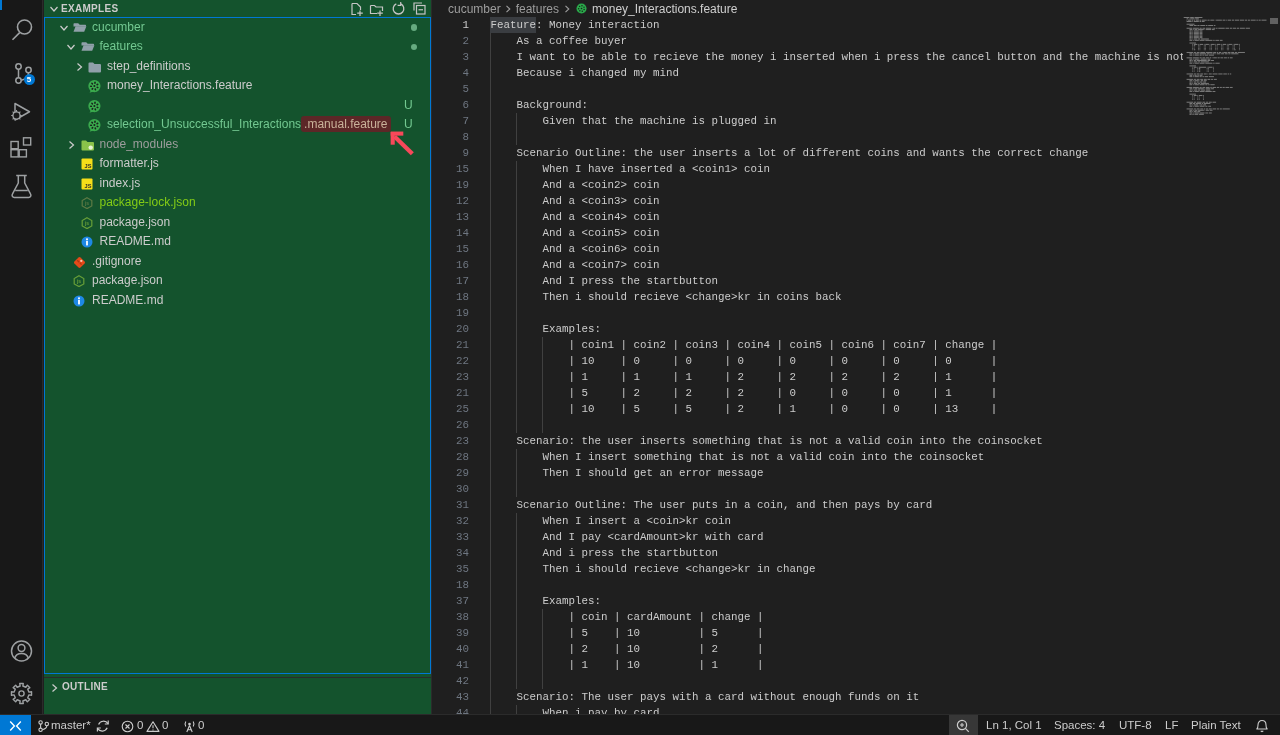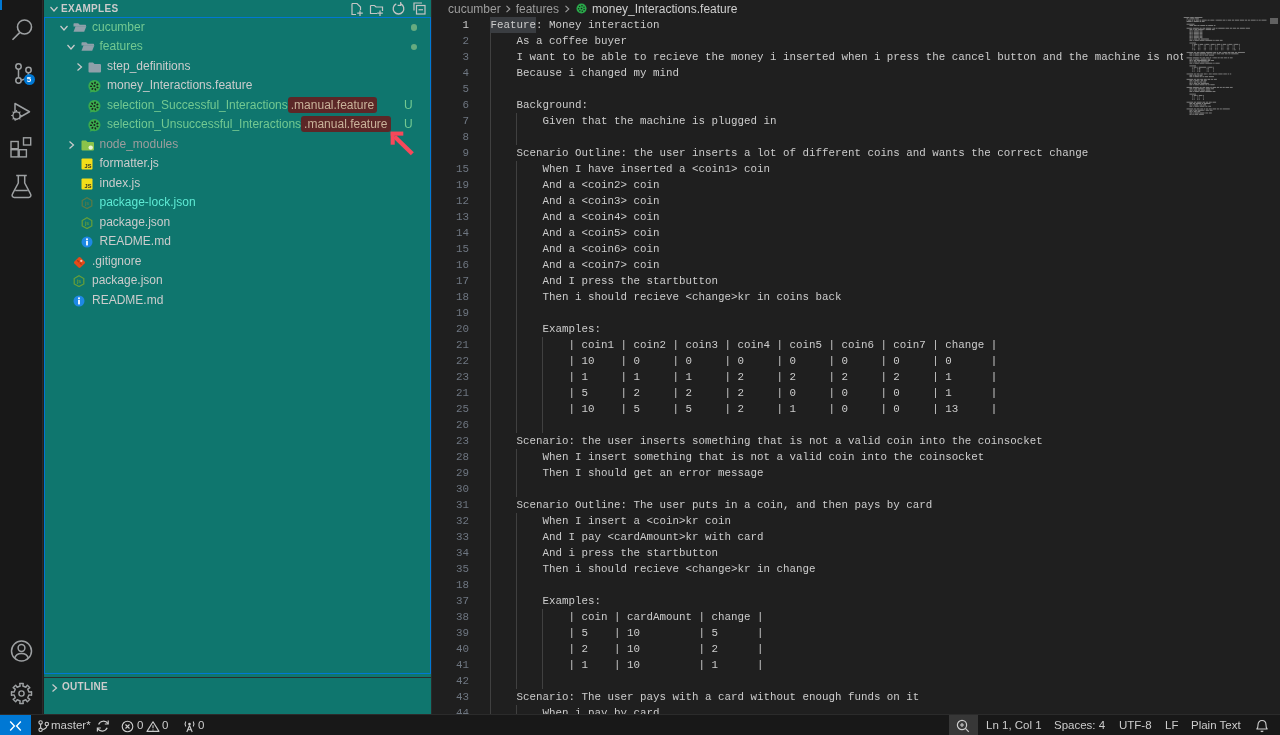--- a/index.html
+++ b/index.html
@@ -1,21 +1,21 @@
 <!DOCTYPE html>
 <html><head><meta charset="utf-8">
 <style>
 * { margin:0; padding:0; box-sizing:border-box; }
 html,body { width:1280px; height:735px; overflow:hidden; background:#1f1f1f;
   font-family:"Liberation Sans",sans-serif; }
 #page { position:relative; width:1280px; height:735px; overflow:hidden; }
 #activitybar { position:absolute; left:0; top:0; width:42.5px; height:714px;
   background:#181818; border-right:1px solid #2b2b2b; }
 #sidebar { position:absolute; left:43.5px; top:0; width:388px; height:714px;
-  background:#0f766e; border-right:1px solid #2b2b2b; }
+  background:#14532d; border-right:1px solid #2b2b2b; }
 #sbheader { position:absolute; left:0; top:0; width:100%; height:17px; }
 #sbheader .title { position:absolute; left:17.5px; top:1.5px; font-size:10px; font-weight:700;
   color:#cccccc; letter-spacing:0.3px; line-height:14px; }
 #outline { position:absolute; left:0; top:677px; width:387.5px; height:17px;
   border-top:1px solid #2b2b2b; }
 #timeline { position:absolute; left:0; top:696.5px; width:387.5px; height:17.5px;
   border-top:1px solid #2b2b2b; }
 .sechead { font-size:10px; font-weight:700; color:#cccccc; letter-spacing:0.3px;
   position:absolute; left:18.5px; top:50%; transform:translateY(-50%); }
 #editor { position:absolute; left:432.5px; top:0; width:847.5px; height:714px;
@@ -770,21 +770,20 @@
         <circle cx="6.4" cy="6.1" r="6.1" fill="#3aaa4d"></circle>
         <ellipse cx="9.38" cy="4.47" rx="0.85" ry="1.15" fill="#17231b" transform="rotate(61 9.38 4.47)"></ellipse>
         <ellipse cx="9.53" cy="7.42" rx="0.85" ry="1.15" fill="#17231b" transform="rotate(113 9.53 7.42)"></ellipse>
         <ellipse cx="7.33" cy="9.37" rx="0.85" ry="1.15" fill="#17231b" transform="rotate(164 7.33 9.37)"></ellipse>
         <ellipse cx="4.42" cy="8.86" rx="0.85" ry="1.15" fill="#17231b" transform="rotate(216 4.42 8.86)"></ellipse>
         <ellipse cx="3.00" cy="6.27" rx="0.85" ry="1.15" fill="#17231b" transform="rotate(267 3.00 6.27)"></ellipse>
         <ellipse cx="4.15" cy="3.55" rx="0.85" ry="1.15" fill="#17231b" transform="rotate(319 4.15 3.55)"></ellipse>
         <ellipse cx="6.99" cy="2.75" rx="0.85" ry="1.15" fill="#17231b" transform="rotate(370 6.99 2.75)"></ellipse>
         <circle cx="6.4" cy="6.1" r="1.0" fill="#17231b"></circle>
       </svg>
-      <div style="position:absolute;left:107px;top:95.75px;height:19.5px;line-height:19.5px;font-size:12px;color:#73c991;white-space:nowrap">selection_Successful_Interactions<span style="background:#5c2727;border-radius:3px;padding:1px 3px;color:#c9b29a">.manual.feature</span></div>
       <div style="position:absolute;left:404px;top:95.75px;height:19.5px;line-height:19.5px;font-size:12px;color:#73c991">U</div>
       <svg style="position:absolute;left:88.4px;top:119.0px" width="13" height="13" viewBox="0 0 13 13" fill="none">
         <path d="M3.2 9.8 L1.6 12.8 L5.4 11.6 Z" fill="#3aaa4d"></path>
         <circle cx="6.4" cy="6.1" r="6.1" fill="#3aaa4d"></circle>
         <ellipse cx="9.38" cy="4.47" rx="0.85" ry="1.15" fill="#17231b" transform="rotate(61 9.38 4.47)"></ellipse>
         <ellipse cx="9.53" cy="7.42" rx="0.85" ry="1.15" fill="#17231b" transform="rotate(113 9.53 7.42)"></ellipse>
         <ellipse cx="7.33" cy="9.37" rx="0.85" ry="1.15" fill="#17231b" transform="rotate(164 7.33 9.37)"></ellipse>
         <ellipse cx="4.42" cy="8.86" rx="0.85" ry="1.15" fill="#17231b" transform="rotate(216 4.42 8.86)"></ellipse>
         <ellipse cx="3.00" cy="6.27" rx="0.85" ry="1.15" fill="#17231b" transform="rotate(267 3.00 6.27)"></ellipse>
         <ellipse cx="4.15" cy="3.55" rx="0.85" ry="1.15" fill="#17231b" transform="rotate(319 4.15 3.55)"></ellipse>
@@ -808,21 +807,21 @@
       <div style="position:absolute;left:99.5px;top:154.25px;height:19.5px;line-height:19.5px;font-size:12px;color:#cccccc;white-space:nowrap">formatter.js</div>
       <svg style="position:absolute;left:80.9px;top:177.5px" width="12" height="12" viewBox="0 0 12 12" fill="none">
         <rect x="0.5" y="0.5" width="11" height="11" rx="1" fill="#f5de19"></rect>
         <text x="7" y="10" font-family="Liberation Sans" font-size="5.6" font-weight="700" fill="#2e2e2c" text-anchor="middle">JS</text>
       </svg>
       <div style="position:absolute;left:99.5px;top:173.75px;height:19.5px;line-height:19.5px;font-size:12px;color:#cccccc;white-space:nowrap">index.js</div>
       <svg style="position:absolute;left:80.9px;top:197.0px" width="12" height="12" viewBox="0 0 12 12" fill="none">
         <path d="M6 0.8 L10.8 3.5 V8.9 L6 11.6 L1.2 8.9 V3.5 Z" stroke="#5d7a44" stroke-width="1.2"></path>
         <text x="6" y="8.3" font-family="Liberation Sans" font-size="5" font-weight="700" fill="#5d7a44" text-anchor="middle">js</text>
       </svg>
-      <div style="position:absolute;left:99.5px;top:193.25px;height:19.5px;line-height:19.5px;font-size:12px;color:#5eead4;white-space:nowrap">package-lock.json</div>
+      <div style="position:absolute;left:99.5px;top:193.25px;height:19.5px;line-height:19.5px;font-size:12px;color:#84cc16;white-space:nowrap">package-lock.json</div>
       <svg style="position:absolute;left:80.9px;top:216.5px" width="12" height="12" viewBox="0 0 12 12" fill="none">
         <path d="M6 0.8 L10.8 3.5 V8.9 L6 11.6 L1.2 8.9 V3.5 Z" stroke="#689f38" stroke-width="1.2"></path>
         <text x="6" y="8.3" font-family="Liberation Sans" font-size="5" font-weight="700" fill="#689f38" text-anchor="middle">js</text>
       </svg>
       <div style="position:absolute;left:99.5px;top:212.75px;height:19.5px;line-height:19.5px;font-size:12px;color:#cccccc;white-space:nowrap">package.json</div>
       <svg style="position:absolute;left:80.9px;top:236.0px" width="12" height="12" viewBox="0 0 12 12" fill="none">
         <circle cx="6" cy="6" r="5.5" fill="#1e88e5"></circle>
         <rect x="5.1" y="4.8" width="1.8" height="4.6" fill="#fff"></rect>
         <rect x="5.1" y="2.4" width="1.8" height="1.7" fill="#fff"></rect>
       </svg>

